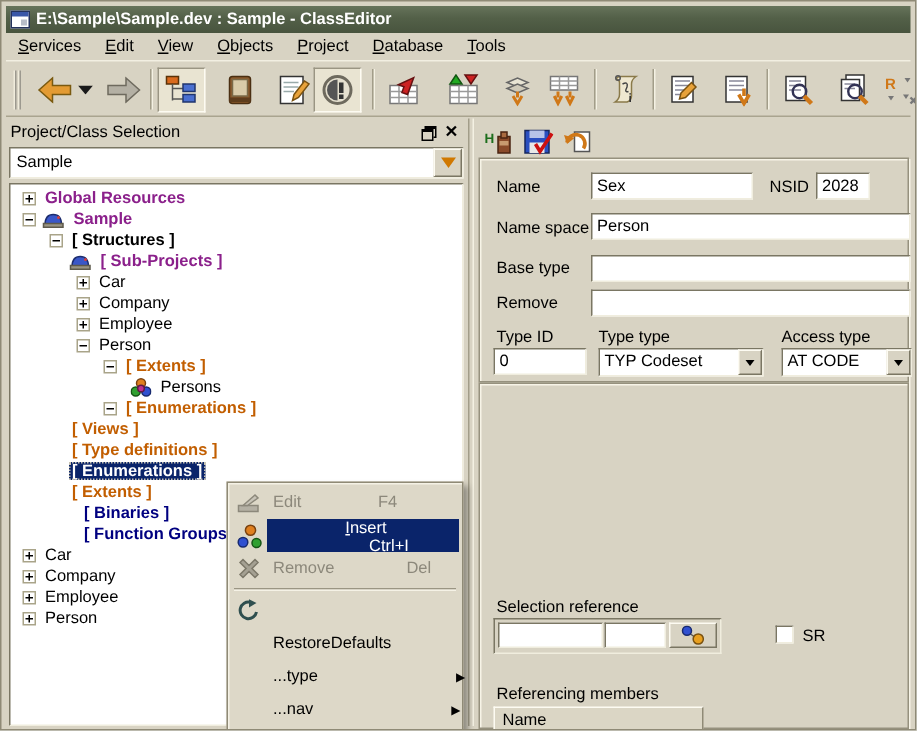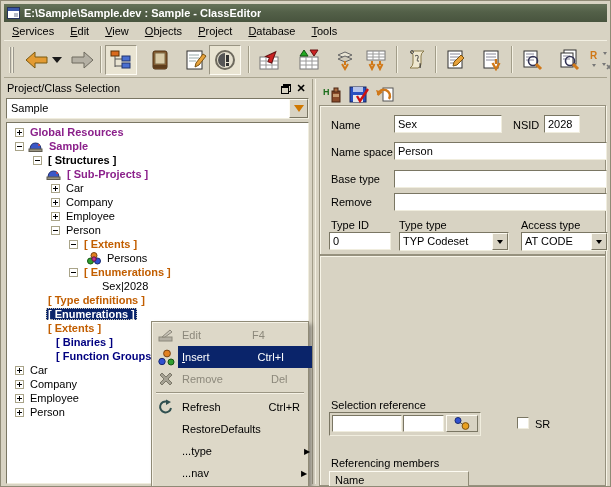--- a/index.html
+++ b/index.html
@@ -99,21 +99,21 @@
              background:#ddd8c8; border:1px solid #8f8a76;
              box-shadow:inset 1px 1px 0 #f5f2e6, 3px 3px 4px rgba(0,0,0,0.35);
              padding:2px; z-index:50; }
   .mi { height:22px; display:flex; align-items:center; }
   .mi-icon { flex:0 0 24px; display:flex; align-items:center; justify-content:center; }
   .mi-body { flex:1; display:flex; align-items:center; height:100%; padding-left:4px; }
   .mi-label { flex:1; }
   .mi-key { width:44px;margin-left:48px; }
   .mi-arrow { width:10px; font-size:8px; }
   .mi.disabled .mi-body { color:#8c887b; }
-  .mi.hilite .mi-body { background:#0a246a; color:#fff; }
+  .mi.hilite .mi-body { background:#0a246a; color:#fff;flex-direction:column; }
   .ul-first::first-letter { text-decoration:underline; }
   .mi-sep { height:2px; margin:2px 2px; border-top:1px solid #9a9583; border-bottom:1px solid #f5f2e6; }
 </style>
 </head>
 <body>
 
 <div class="window">
 
   <div class="titlebar">
     <span class="appicon"></span>
@@ -343,23 +343,23 @@
           <circle cx="3.5" cy="9" r="3" fill="#30a030" stroke="#155515"></circle>
           <circle cx="10.5" cy="9" r="3" fill="#3050d0" stroke="#182a70"></circle>
           <circle cx="7" cy="7" r="2.2" fill="#c03090" stroke="#601848"></circle>
         </svg>
         <span class="tlabel c-black">Persons</span>
       </div>
       <div class="trow pl3">
         <span class="exp minus"></span>
         <span class="tlabel c-orange bold">[ Enumerations ]</span>
       </div>
-      <div class="trow pl4">
-        <span class="exp none"></span>
-        <span class="tlabel c-black">Sex|2028</span>
+      <div class="trow pl1">
+        <span class="exp none"></span>
+        <span class="tlabel c-orange bold">[ Views ]</span>
       </div>
       <div class="trow pl1">
         <span class="exp none"></span>
         <span class="tlabel c-orange bold">[ Type definitions ]</span>
       </div>
       <div class="trow pl1 sel">
         <span class="exp none"></span>
         <span class="tlabel bold">[ Enumerations ]</span>
       </div>
       <div class="trow pl1">
@@ -520,25 +520,20 @@
       </span>
     </div>
     <div class="mi-sep"></div>
     <div class="mi">
       <span class="mi-icon">
         <svg width="16" height="16" viewBox="0 0 16 16">
           <path d="M13 9 A5.5 5.5 0 1 1 9 2.6" stroke="#2f4f4f" stroke-width="2" fill="none"></path>
           <path d="M8 0.5 L13 3 L8 6 Z" fill="#2f4f4f"></path>
         </svg>
       </span>
-      <span class="mi-body">
-        <span class="mi-label">Refresh</span>
-        <span class="mi-key">Ctrl+R</span>
-        <span class="mi-arrow"></span>
-      </span>
     </div>
     <div class="mi">
       <span class="mi-icon"></span>
       <span class="mi-body">
         <span class="mi-label">RestoreDefaults</span>
         <span class="mi-key"></span>
         <span class="mi-arrow"></span>
       </span>
     </div>
     <div class="mi">

